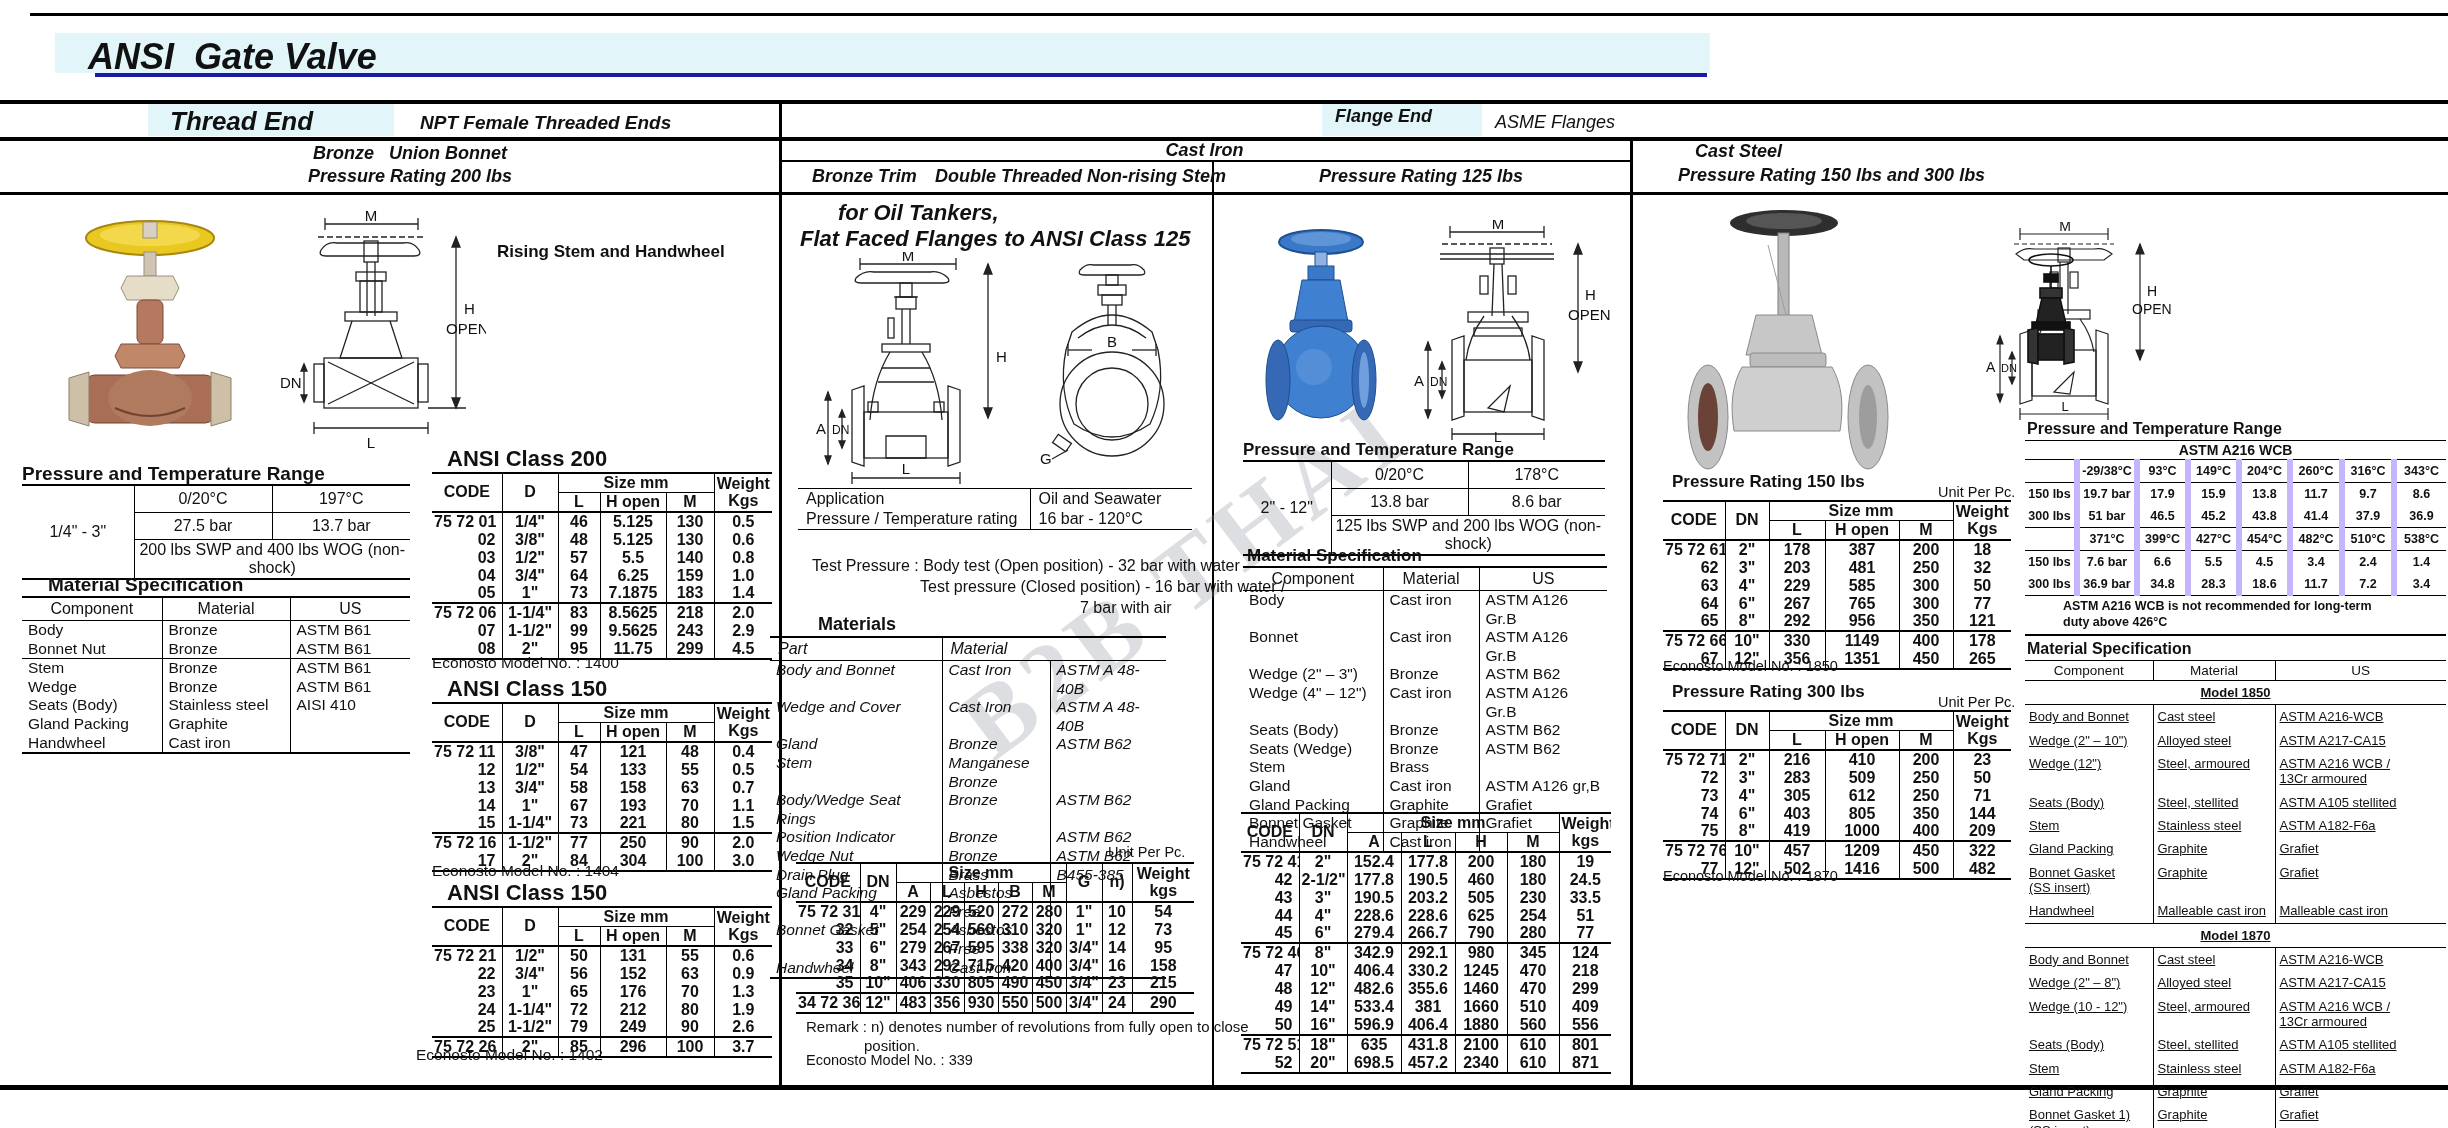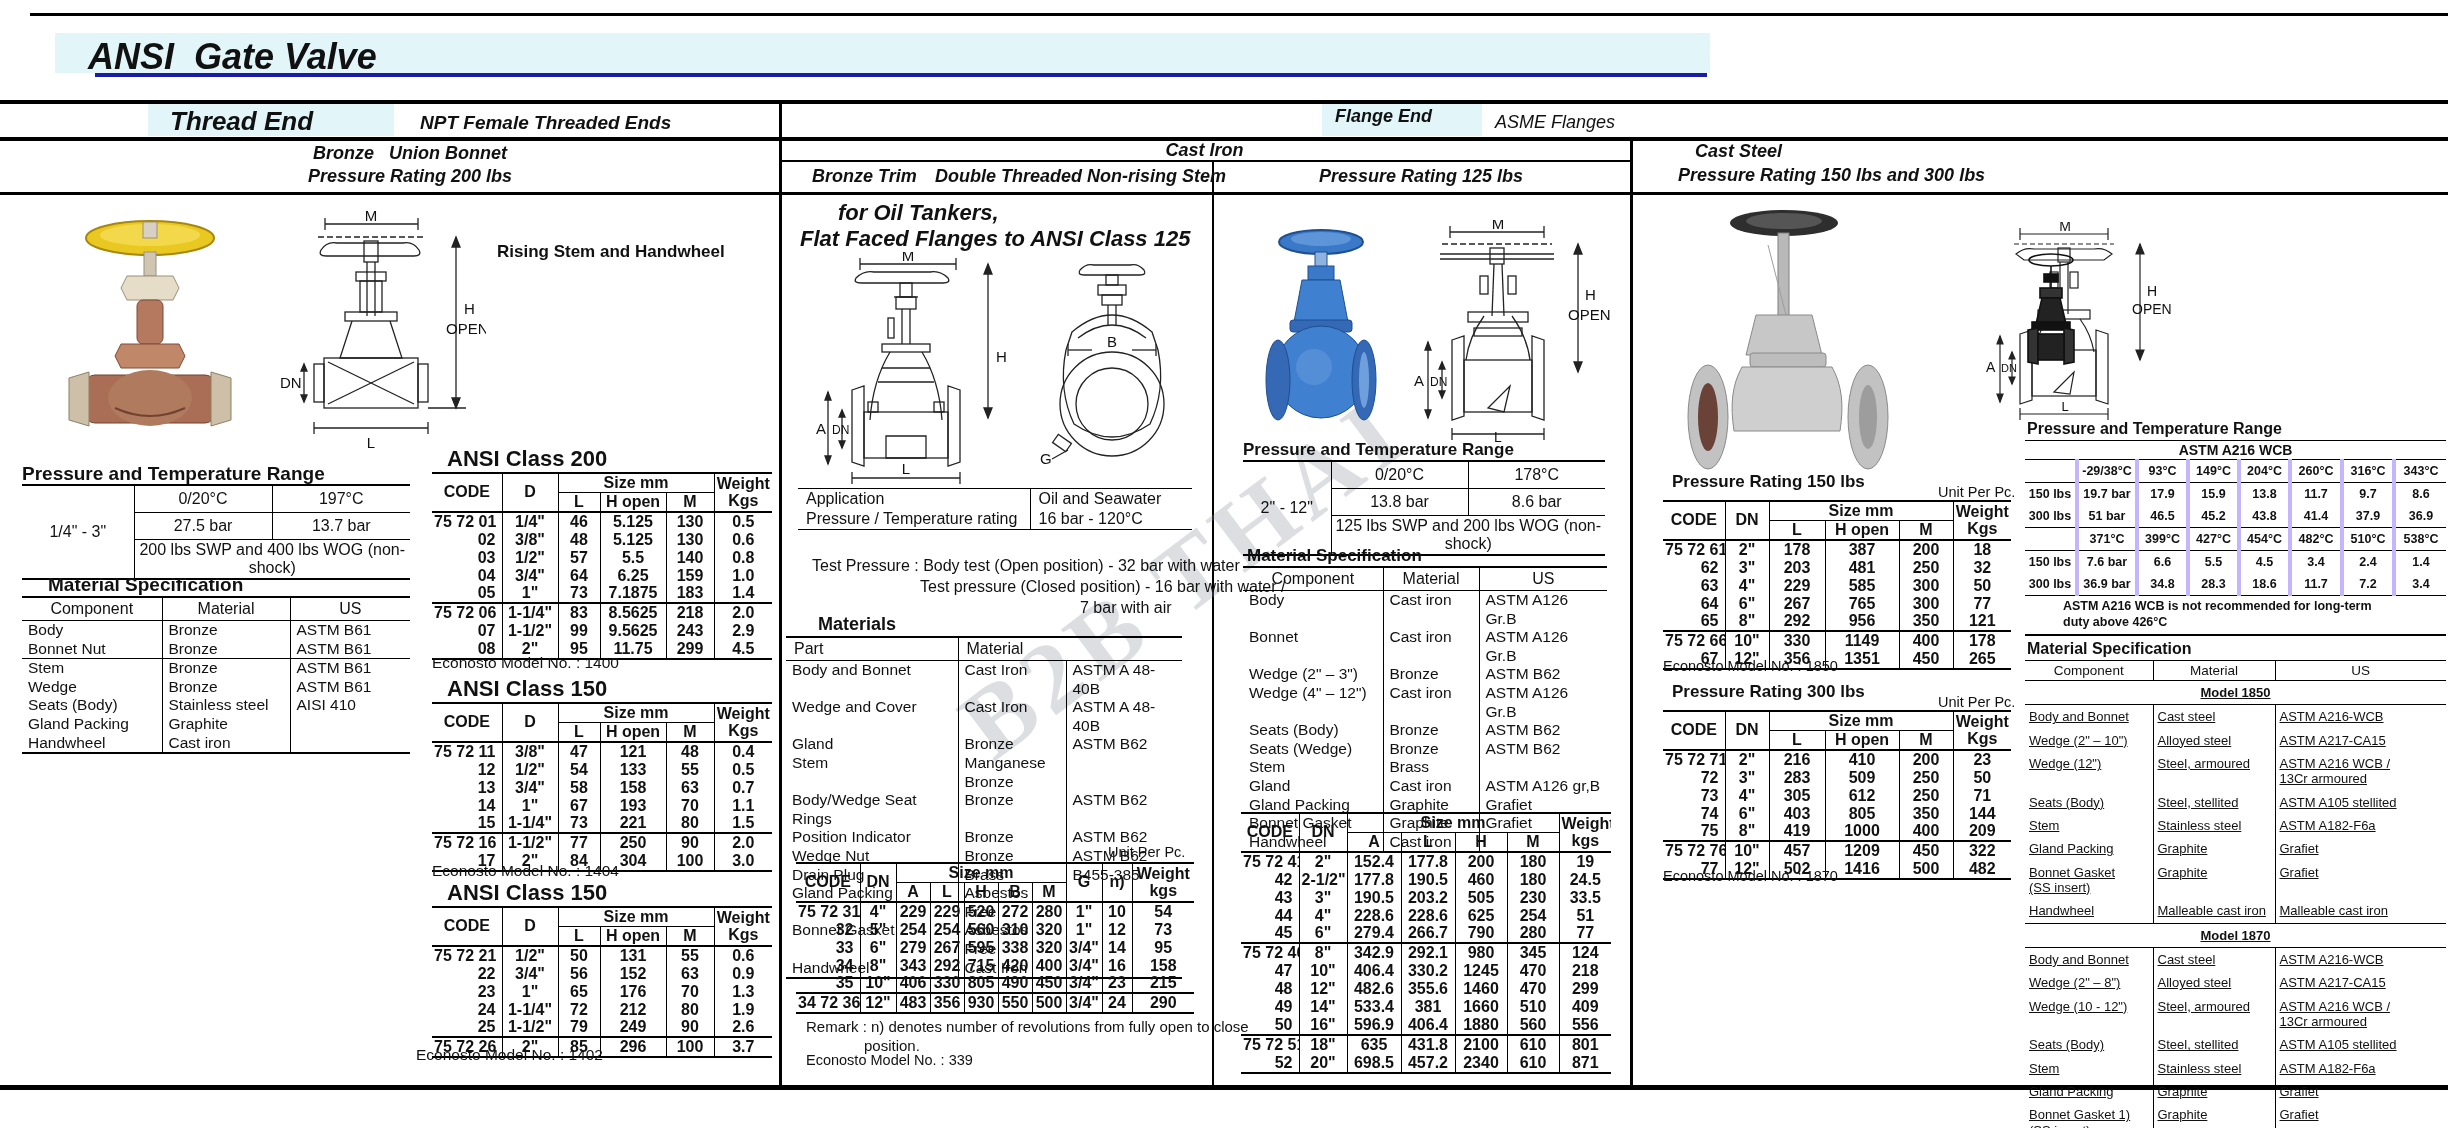--- a/index.html
+++ b/index.html
@@ -35,21 +35,21 @@
   .pt td.vl{border-left:1px solid #000;}
   .pt td.hb{border-bottom:1px solid #000;}
   
   .app{border-top:1.5px solid #000;border-bottom:1.5px solid #000;}
   .app td{font-size:16px;padding:1px 8px;text-align:left;}
   .app td+td{border-left:1px solid #000;}
   
   .astm{border-top:1px solid #000;border-bottom:2px solid #000;}
   .astm th{font-size:14px;border-bottom:1px solid #000;padding:1px 0;}
   .astm td{font-size:12.5px;font-weight:bold;text-align:center;height:20px;white-space:nowrap;}
-  .astm tbody td+td{border-left:4px solid #c4b5fd;}
+  .astm tbody td+td{border-left:6px solid #c4b5fd;}
   .astm tbody tr.gs td{border-top:1px solid #000;}
   .astm .note td{border-top:1px solid #000;text-align:left;padding:3px 4px 4px 38px;white-space:pre-line;line-height:1.25;height:auto;}
   
   .cmt{border-top:1px solid #000;border-bottom:2px solid #000;}
   .cmt th{font-size:13.5px;font-weight:normal;border-bottom:1px solid #000;padding:2px 0;}
   .cmt td{font-size:13px;line-height:1.18;padding:4px 4px;text-align:left;vertical-align:top;white-space:pre-line;text-decoration:underline;}
   .cmt tbody td+td{border-left:1px solid #000;}
   .cmt th+th{border-left:1px solid #000;}
   .cmt tr.model td{border-top:1px solid #000;border-bottom:1px solid #000;text-align:center;font-weight:bold;white-space:nowrap;}
   .cmt tr.foot td{border-top:1px solid #000;font-size:13px;}
@@ -587,21 +587,21 @@
       </tbody>
   </table>
 
   <div class="abs" style="left:812px;top:556px;font-size:16px;line-height:1.3;">
     <div>Test Pressure : Body test (Open position) - 32 bar with water</div>
     <div style="padding-left:108px;">Test pressure (Closed position) - 16 bar with water /</div>
     <div style="padding-left:268px;">7 bar with air</div>
   </div>
 
   <div class="abs title-sm" style="left:818px;top:614px;font-size:18px;">Materials</div>
-  <table class="mt abs" style="left:786px;top:636px;width:396px;">
+  <table class="mt abs" style="left:770px;top:636px;width:396px;font-style:italic;">
     <colgroup>
         <col style="width:172px">
         <col style="width:108px">
         <col style="width:116px">
       </colgroup>
     <thead>
         <tr>
       <th style="text-align:left;padding-left:8px;">Part</th>
       <th class="vl" colspan="2" style="text-align:left;padding-left:8px;">Material</th>
     </tr>

